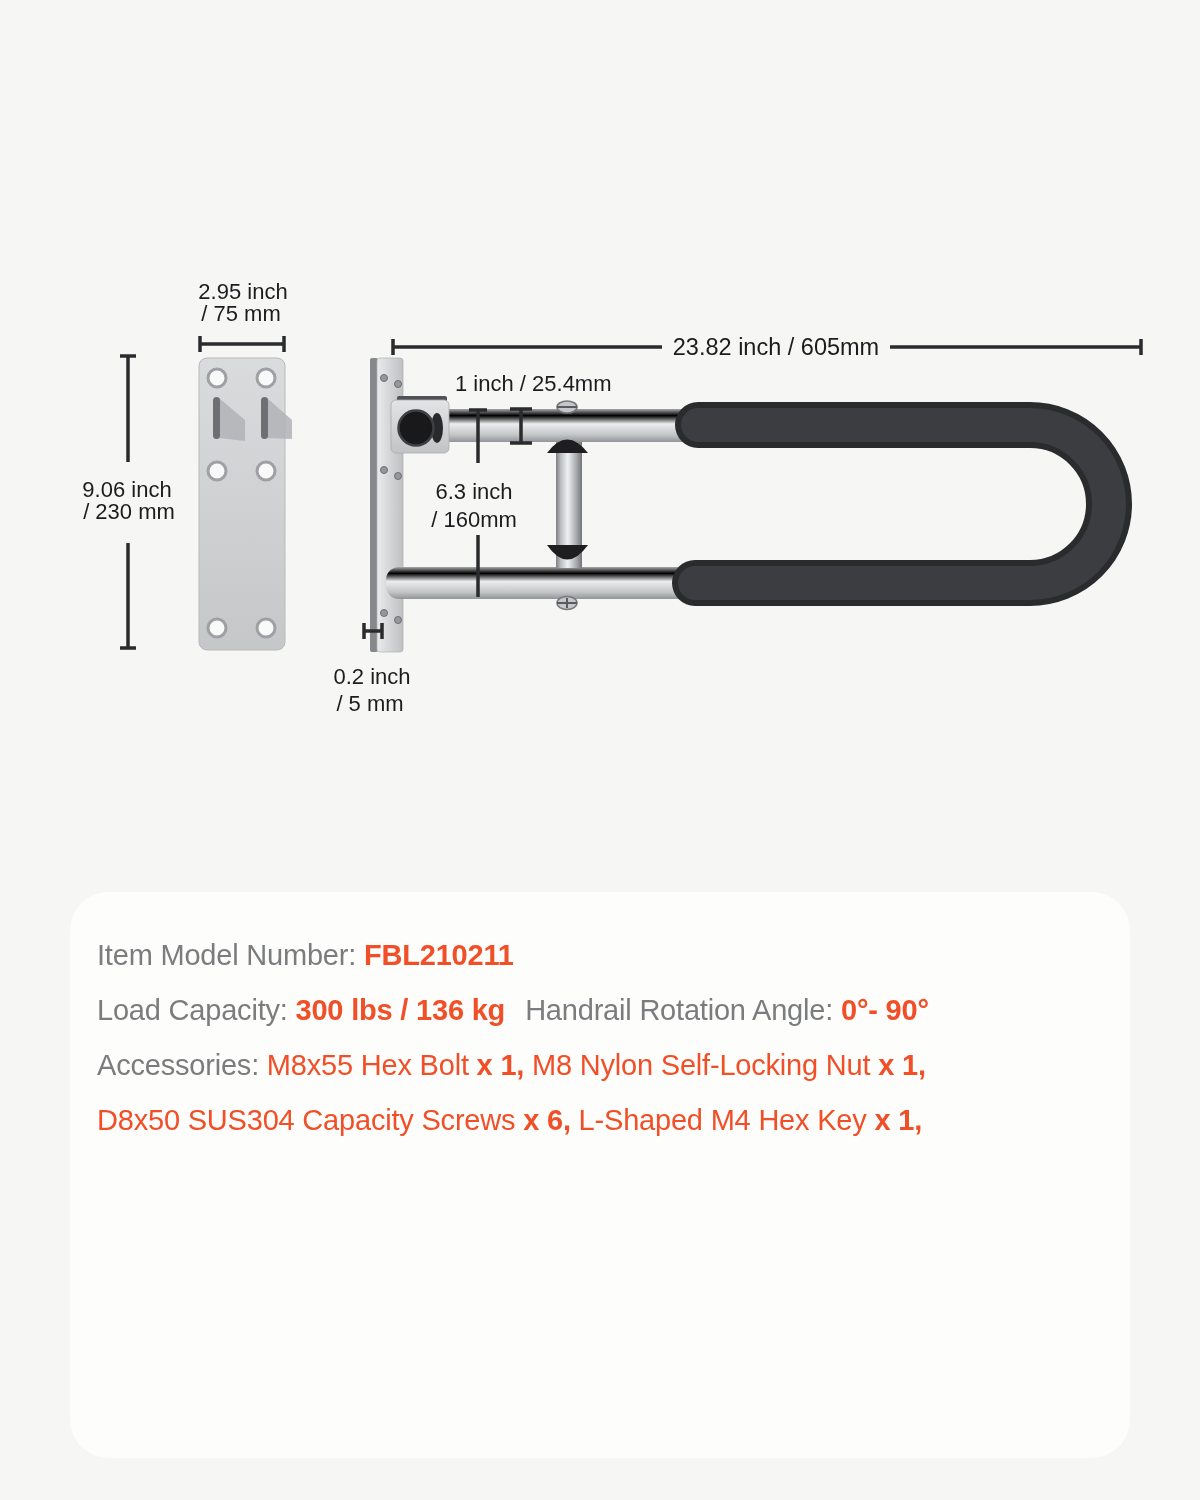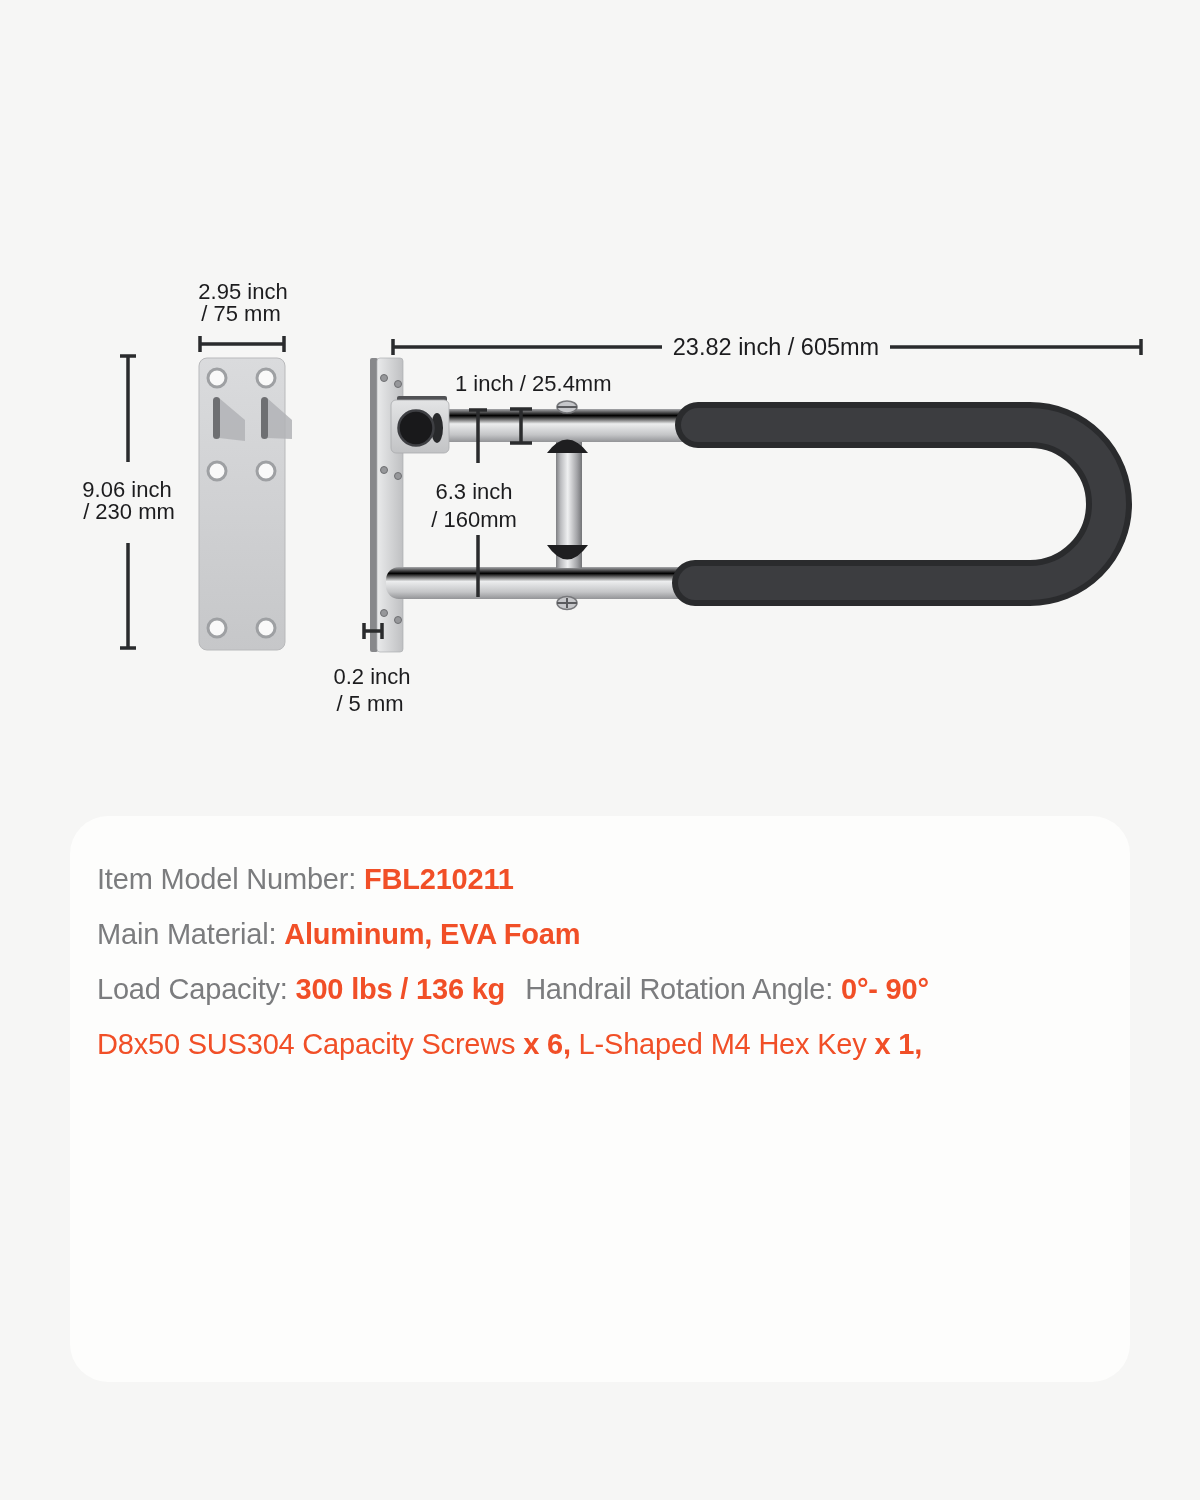--- a/index.html
+++ b/index.html
@@ -9,21 +9,21 @@
     font-family:"Liberation Sans", sans-serif;
     position:relative;
     overflow:hidden;
   }
   .diagram-svg{position:absolute;left:0;top:0;}
   .dt{font-family:"Liberation Sans",sans-serif;font-size:22px;fill:#1c1c1e;}
   .dt-mid{text-anchor:middle;}
   .dt-big{font-size:23.5px;}
   .dim{stroke:#2a2b2d;stroke-width:3.5;fill:none;}
   .panel{
-    position:absolute;left:70px;top:816px;width:1060px;height:566px;
+    position:absolute;left:70px;top:892px;width:1060px;height:566px;
     background:#fdfdfc;border-radius:38px;
   }
   .panel-inner{padding:36px 18px 0 27px;}
   .row{font-size:29px;line-height:55px;letter-spacing:-0.2px;white-space:nowrap;}
   .lbl{color:#7b7c7e;}
   .val{color:#f14f27;font-weight:bold;}
   .acc{color:#f14f27;}
   .qty{color:#f14f27;font-weight:bold;}
   .ml12{margin-left:12px;}
   .ml50{margin-left:50px;}
@@ -166,24 +166,24 @@
     </g>
   </g>
 </svg>
 
 <div class="panel">
   <div class="panel-inner">
 
     <div class="row"><span class="lbl">Item Model Number: </span><span class="val">FBL210211</span></div>
 
 
-    <div class="row"><span class="lbl">Main Material: </span><span class="val">Aluminum, EVA Foam</span></div>
 
 
     <div class="row"><span class="lbl">Load Capacity: </span><span class="val">300 lbs / 136 kg</span><span class="lbl ml20">Handrail Rotation Angle: </span><span class="val">0°- 90°</span></div>
 
+    <div class="row"><span class="lbl">Accessories: </span><span class="acc">M8x55 Hex Bolt </span><span class="qty">x 1, </span><span class="acc">M8 Nylon Self-Locking Nut </span><span class="qty">x 1,</span></div>
 
 
     <div class="row"><span class="acc">D8x50 SUS304 Capacity Screws </span><span class="qty">x 6, </span><span class="acc">L-Shaped M4 Hex Key </span><span class="qty">x 1,</span></div>
 
 
   </div>
 </div>
 
 </body></html>

